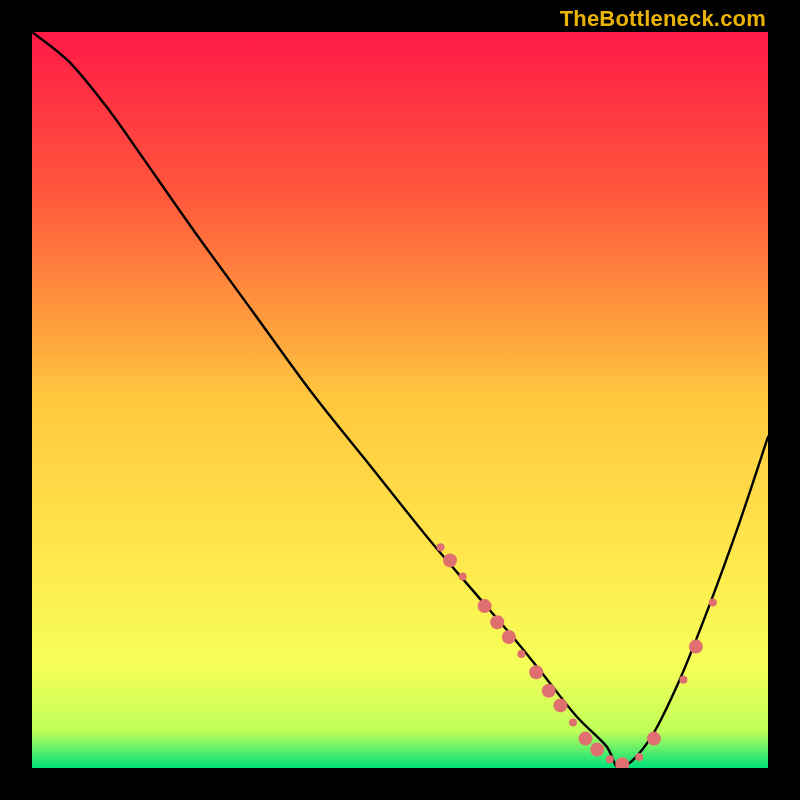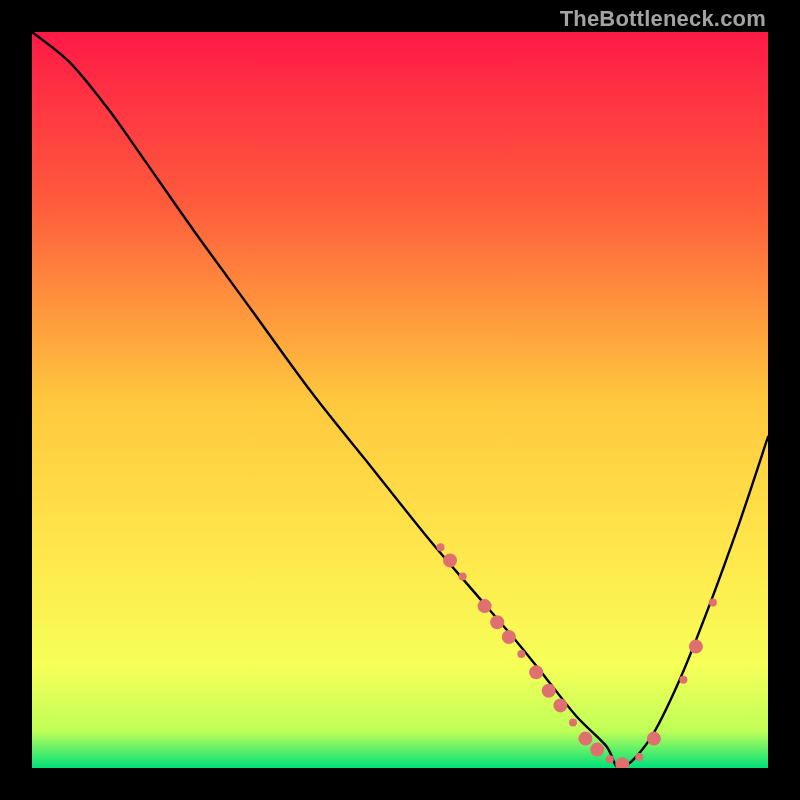--- a/index.html
+++ b/index.html
@@ -16,21 +16,21 @@
     left: 32px;
     top: 32px;
     width: 736px;
     height: 736px;
     background: #000;
   }
   .watermark {
     position: absolute;
     top: 6px;
     right: 34px;
-    color: #a3a3a3;
+    color: #eab308;
     font-size: 22px;
     font-weight: bold;
     letter-spacing: 0.2px;
     user-select: none;
   }
   svg {
     display: block;
   }
 </style>
 </head>

